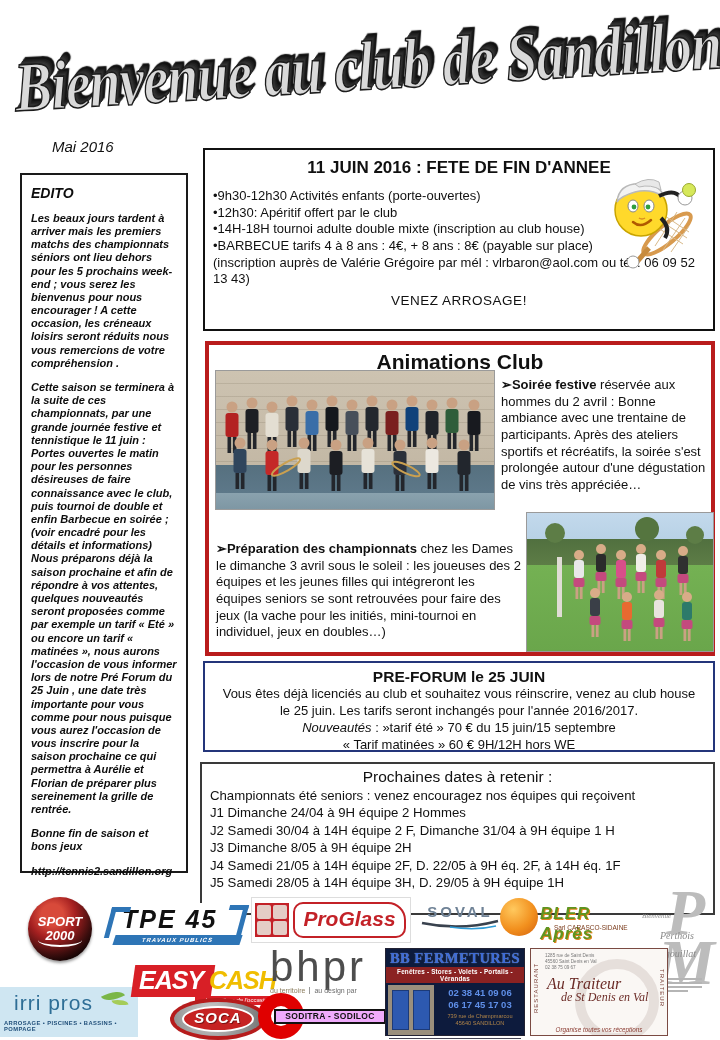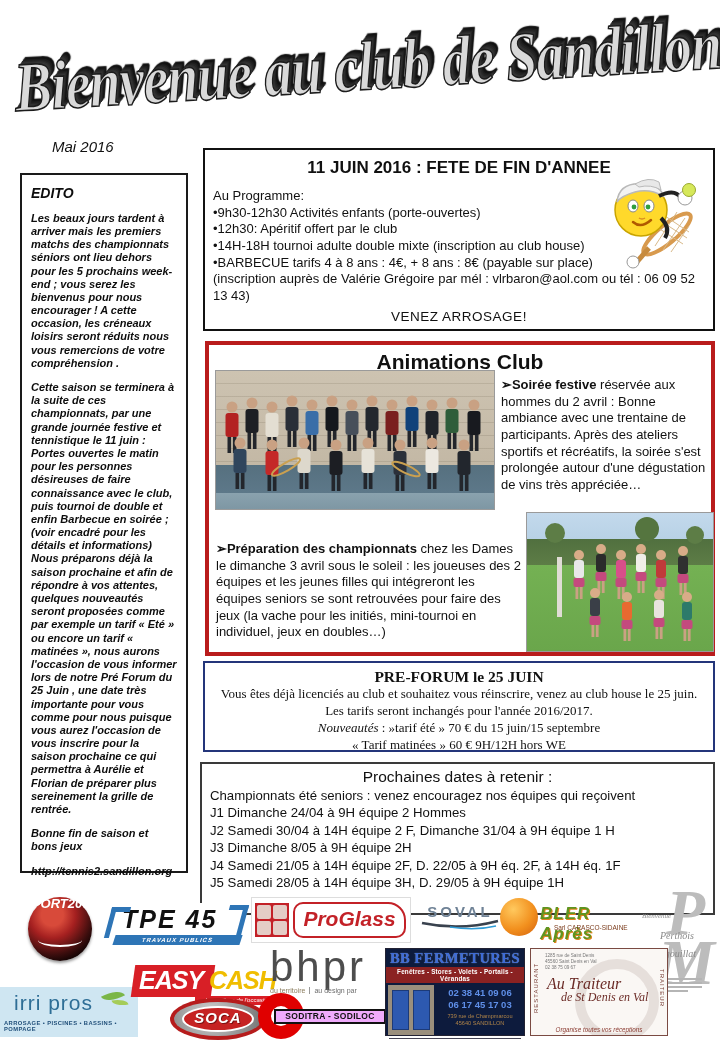--- a/index.html
+++ b/index.html
@@ -39,35 +39,35 @@
   .photo1{position:absolute;left:7px;top:26px;width:278px;height:138px;
     background:linear-gradient(180deg,#cdc3b1 0,#c3b8a5 94px,#56707f 94px,#5d7889 122px,#8aa2ae 122px,#7e97a4 100%);
     box-shadow:0 0 0 1px #9a9a9a;}
   .photo1 .siding{position:absolute;inset:0 0 46px 0;
     background:repeating-linear-gradient(180deg,transparent 0 12px,rgba(60,50,30,.12) 12px 13px);}
   .photo2{position:absolute;left:318px;top:168px;width:186px;height:138px;
     background:linear-gradient(180deg,#c3d9ec 0,#b8d2e6 26px,#51703f 26px,#5d7d46 52px,#74b153 52px,#6aa64b 100%);
     box-shadow:0 0 0 1px #9a9a9a;}
 
   .preforum{position:absolute;left:203px;top:661px;width:512px;height:91px;
-    border:2px solid #24357a;box-sizing:border-box;text-align:center;font-family:Liberation Serif, serif;}
+    border:2px solid #24357a;box-sizing:border-box;text-align:center;}
   .preforum .ttl{font-weight:bold;font-size:15.5px;margin-top:5px;}
   .preforum .ln{font-size:13px;line-height:1.3;padding:0 14px;}
 
   .dates{position:absolute;left:200px;top:762px;width:515px;height:153px;
     border:2px solid #3a3a3a;box-sizing:border-box;padding:3px 8px;}
   .dates .ttl{text-align:center;font-size:15.5px;margin:1px 0 1px 0;}
   .dates .ln{font-size:13.2px;line-height:1.32;}
 
   
   .logo{position:absolute;}
   .s2000{left:28px;top:897px;width:64px;height:64px;border-radius:50%;
     background:radial-gradient(circle at 38% 28%,#d84a3a 0 18%,#a52020 38%,#3a0d0d 66%,#000 85%);
     color:#fff;font-weight:bold;font-style:italic;text-align:center;font-size:13px;line-height:1.05;
-    display:flex;flex-direction:row;justify-content:center;box-shadow:0 2px 3px rgba(0,0,0,.4);}
+    display:flex;flex-direction:column;justify-content:center;box-shadow:0 2px 3px rgba(0,0,0,.4);}
   .s2000 .arc{position:absolute;left:10px;right:10px;top:36px;height:12px;border-bottom:2px solid #fff;border-radius:50%;}
 
   .tpe{left:108px;top:903px;width:137px;height:46px;background:#fff;}
   .tpe .nm{font-weight:bold;font-style:italic;font-size:25px;letter-spacing:2px;margin:2px 0 0 14px;}
   .tpe .bar{position:absolute;left:6px;bottom:4px;right:4px;height:10px;background:#2e75b6;
     transform:skewX(-18deg);color:#fff;font-size:6px;font-weight:bold;letter-spacing:1px;
     text-align:center;line-height:10px;}
   .tpe .br{position:absolute;width:14px;height:26px;border:5px solid #2e75b6;}
   .tpe .brl{left:0;top:4px;border-right:none;border-bottom:none;transform:skewX(-15deg);}
   .tpe .brr{right:0;top:2px;border-left:none;border-bottom:none;transform:skewX(-15deg);}
@@ -185,21 +185,20 @@
     <h3>EDITO</h3>
     <p>Les beaux jours tardent à arriver mais les premiers matchs des championnats séniors ont lieu dehors pour les 5 prochains week-end  ; vous serez les bienvenus pour nous encourager ! A cette occasion, les créneaux loisirs seront réduits nous vous remercions de votre compréhension .</p>
     <p>Cette saison se terminera à la suite de ces championnats, par une grande journée festive et tennistique le 11 juin  : Portes ouvertes le matin pour les personnes désireuses de faire connaissance avec le club, puis tournoi de double et enfin Barbecue en soirée  ; (voir encadré pour les détails et informations) Nous préparons déjà la saison prochaine et afin de répondre à vos attentes, quelques nouveautés seront proposées comme par exemple un tarif « Eté  » ou encore un tarif «  matinées  », nous aurons l'occasion de vous informer lors de notre Pré Forum du 25 Juin , une date très importante pour vous comme pour nous puisque vous aurez l'occasion de vous inscrire pour la saison prochaine ce qui permettra à Aurélie et Florian de préparer plus sereinement la grille de rentrée.</p>
     <p>Bonne fin de saison et bons jeux</p>
     <p>http://tennis2.sandillon.org</p>
   </div>
 
   <div class="fete">
     <div class="ttl">11 JUIN 2016 : FETE DE FIN D'ANNEE</div>
     <div class="body">
-      <div>Au Programme:</div>
       <div>•9h30-12h30 Activités enfants (porte-ouvertes)</div>
       <div>•12h30: Apéritif offert par le club</div>
       <div>•14H-18H tournoi adulte double mixte (inscription au club house)</div>
       <div>•BARBECUE tarifs 4 à 8 ans : 4€, + 8 ans : 8€ (payable sur place)</div>
       <div>(inscription auprès de Valérie Grégoire par mél : vlrbaron@aol.com ou tél : 06 09 52 13 43)</div>
       <div class="shout">VENEZ ARROSAGE!</div>
     </div>
 
     <svg class="smiley" width="104" height="104" viewBox="0 0 104 104">
       <ellipse cx="62" cy="62" rx="30" ry="9" transform="rotate(-40 62 62)" fill="none" stroke="#d89a4e" stroke-width="4"></ellipse>

